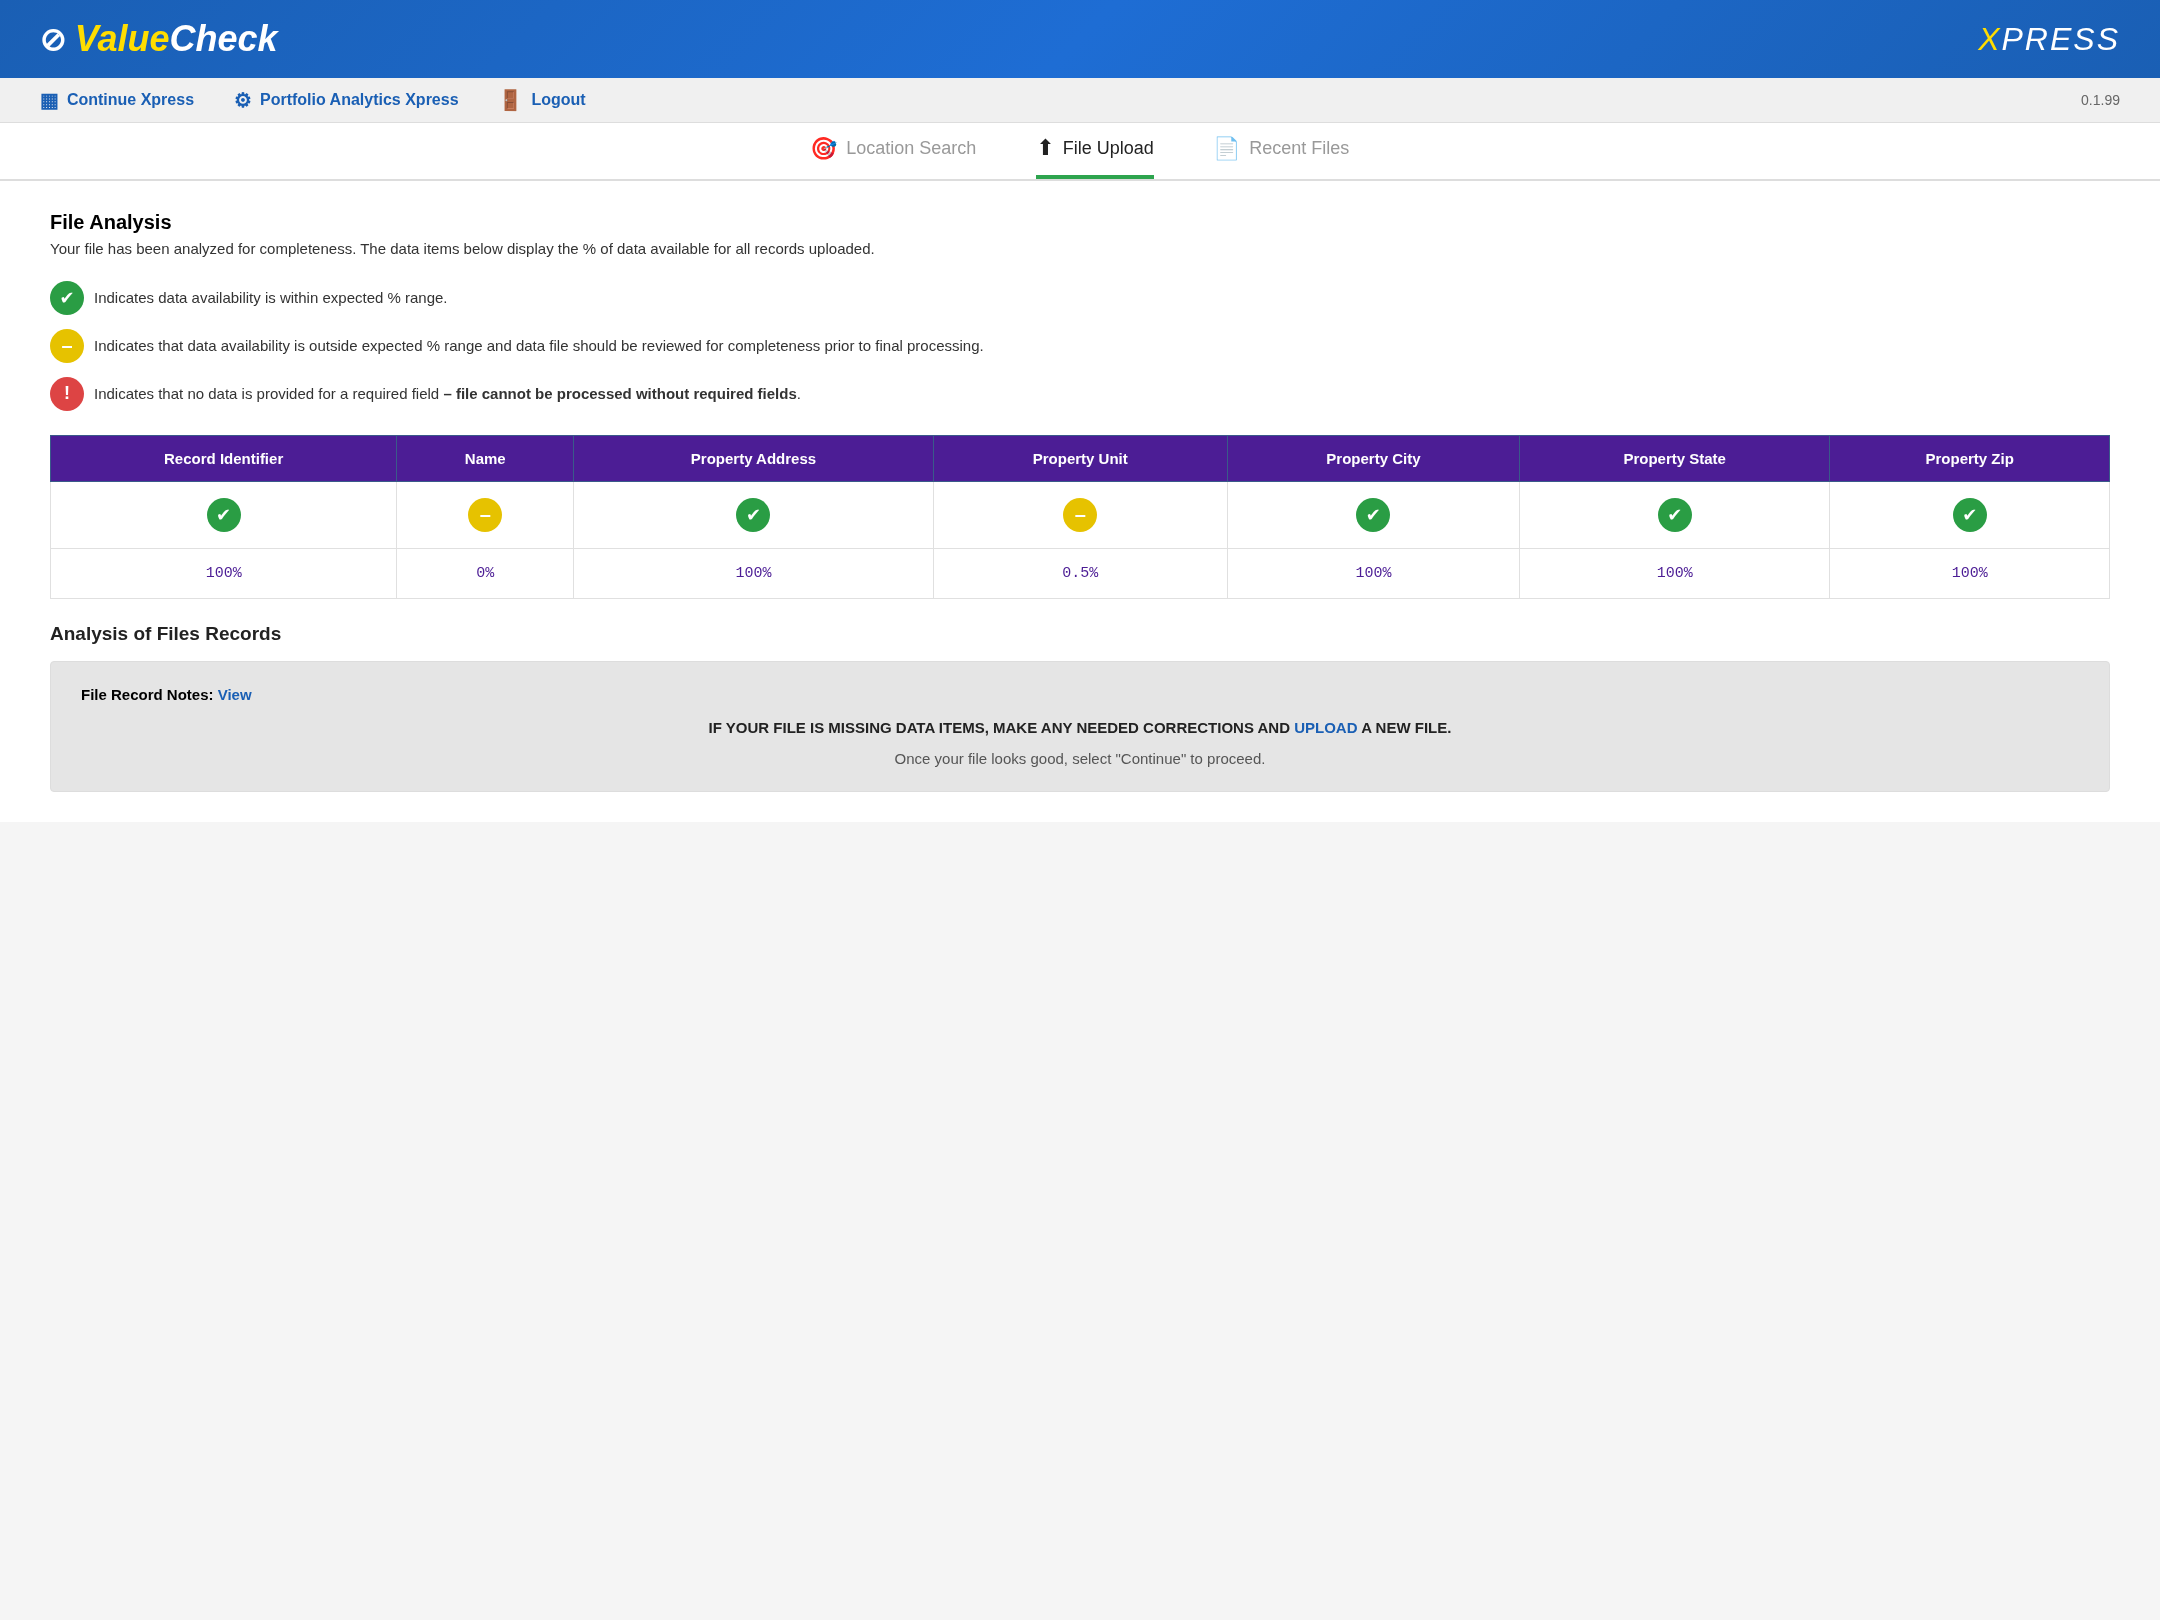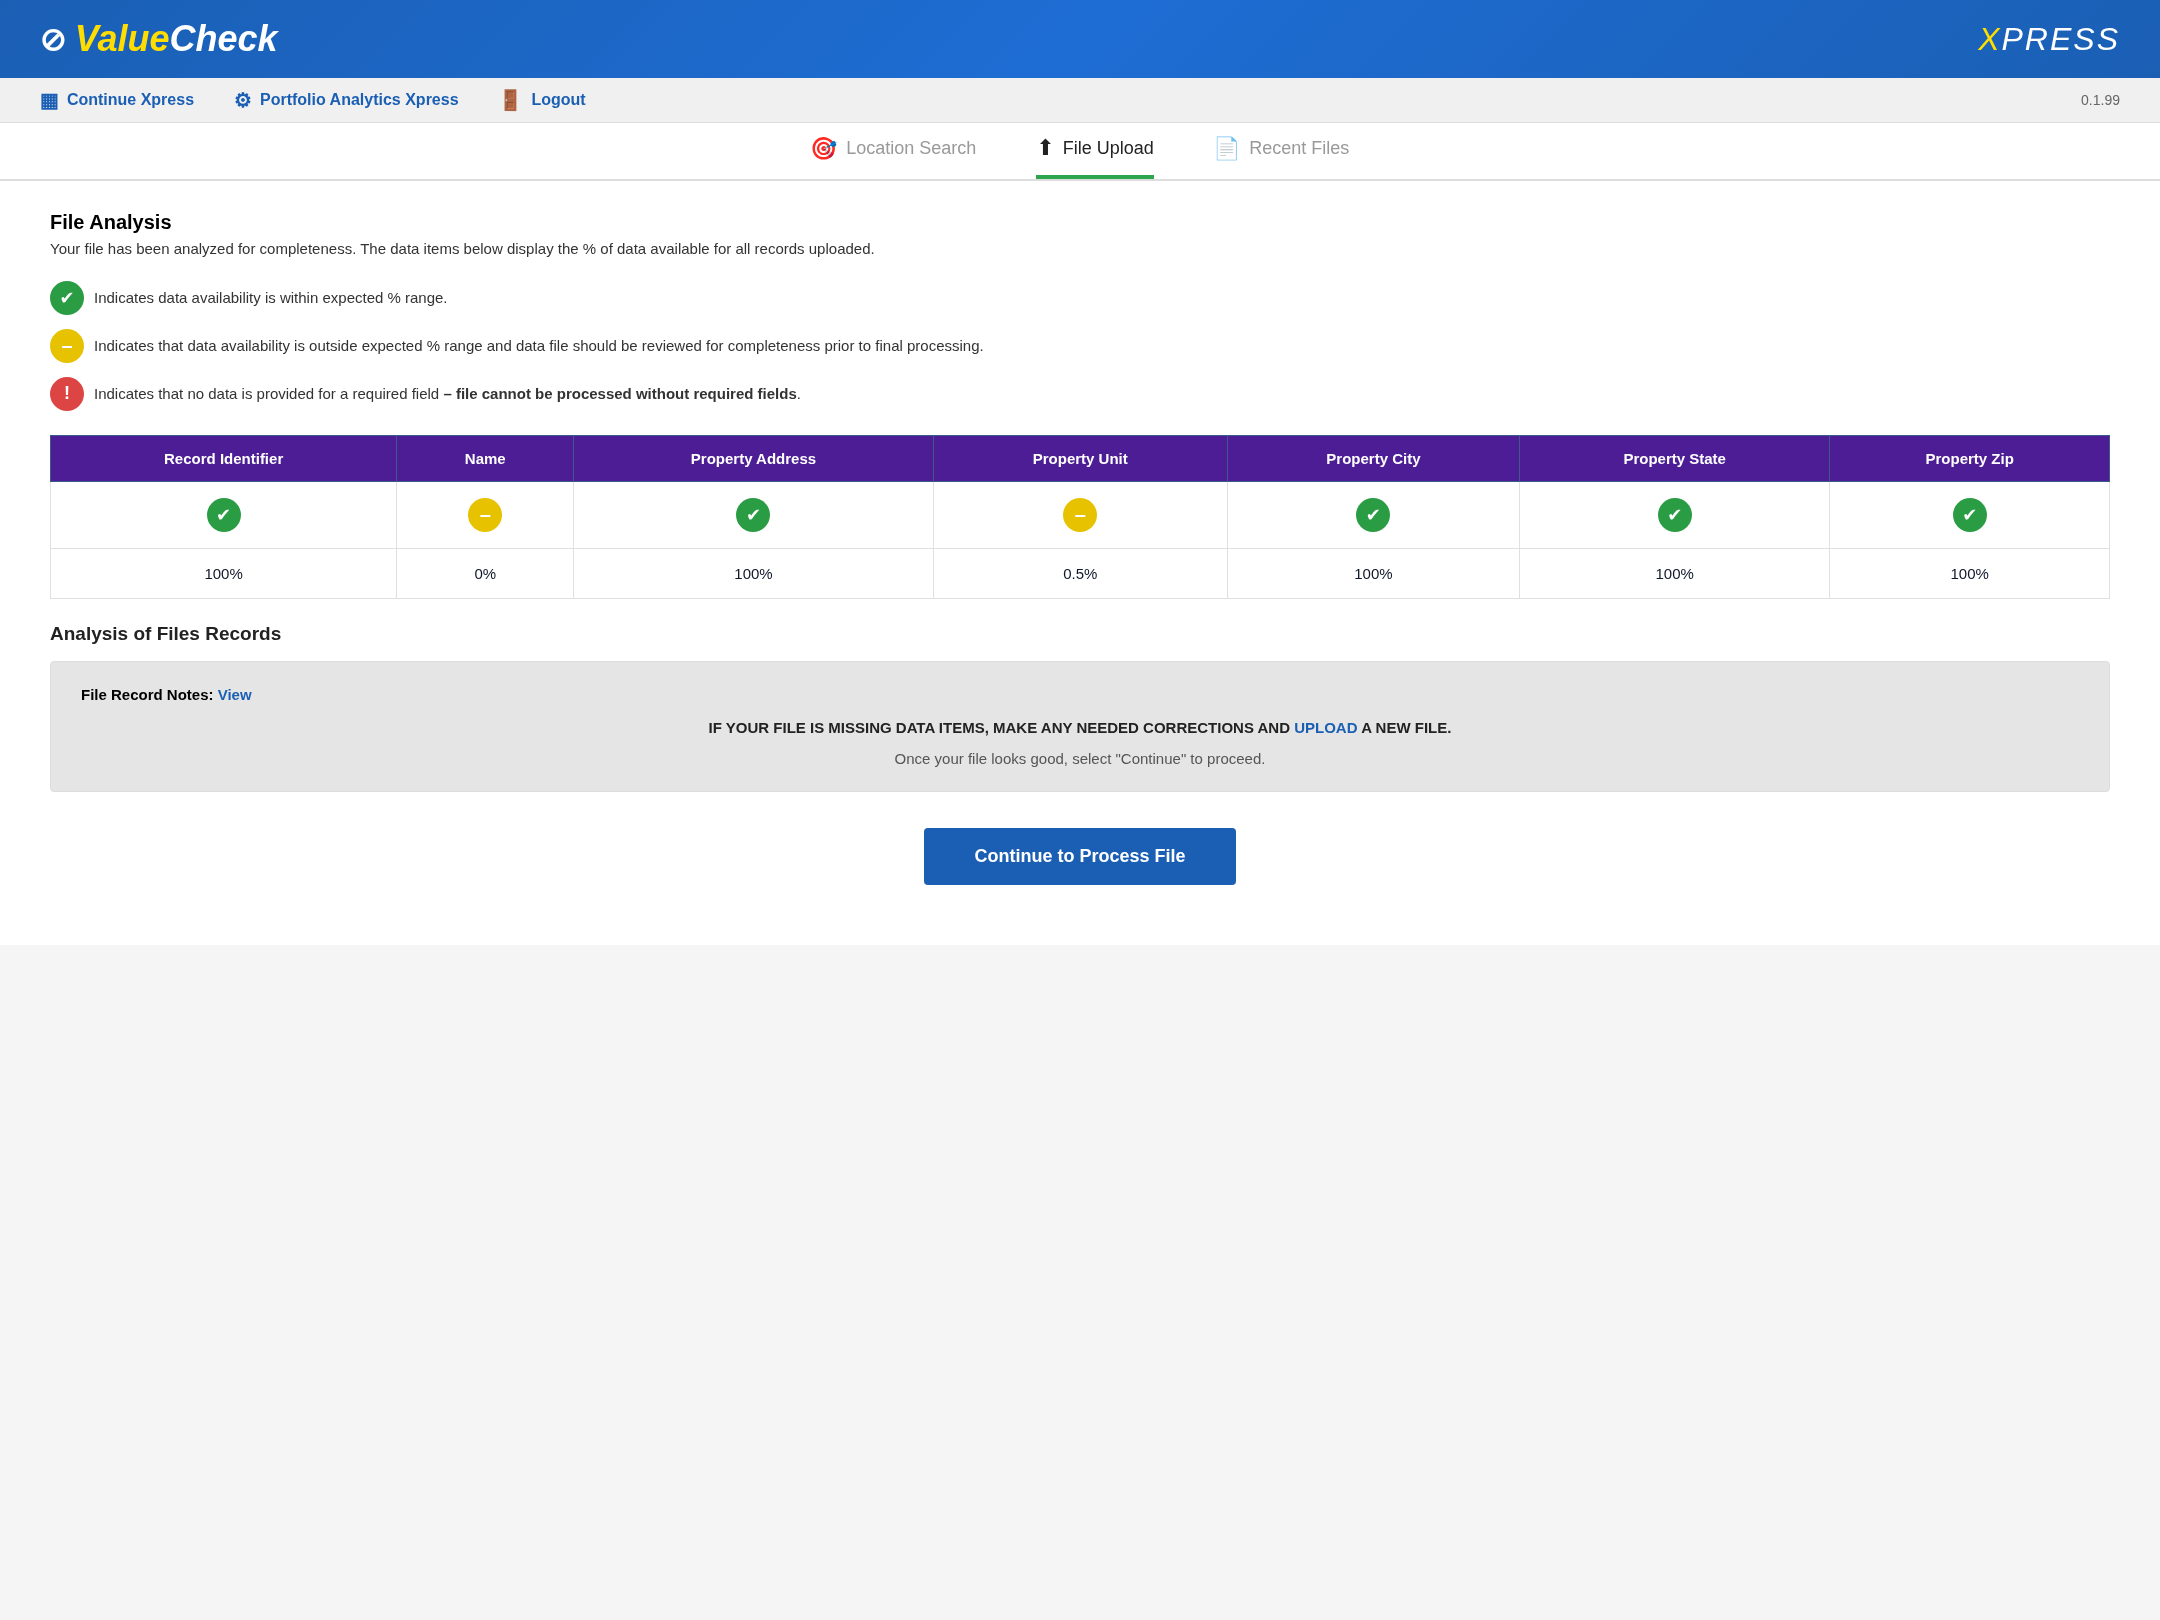--- a/index.html
+++ b/index.html
@@ -142,21 +142,22 @@
     .data-table td {
       padding: 16px 20px;
       text-align: center;
       font-size: 15px;
       color: #333;
       border: 1px solid #e0e0e0;
       background: white;
     }
     .data-table tr:last-child td {
       font-weight: normal;
-      color: #0f172a;
+      color: #4c1d95;
+      font-family: Liberation Mono, monospace;
     }
 
     .status-green {
       display: inline-flex;
       align-items: center;
       justify-content: center;
       width: 34px;
       height: 34px;
       background: #2a9d44;
       border-radius: 50%;
@@ -340,17 +341,14 @@
         <strong>File Record Notes:</strong>
         <a href="#">View</a>
       </div>
       <div class="missing-data-notice">
         <span>IF YOUR FILE IS MISSING DATA ITEMS, MAKE ANY NEEDED CORRECTIONS AND </span><a href="#">UPLOAD</a><span> A NEW FILE.</span>
       </div>
       <div class="continue-notice">Once your file looks good, select "Continue" to proceed.</div>
     </div>
   </div>
 
-  <div class="button-area">
-    <button class="continue-btn">Continue to Process File</button>
-  </div>
 
 </div>
 
 </body></html>

